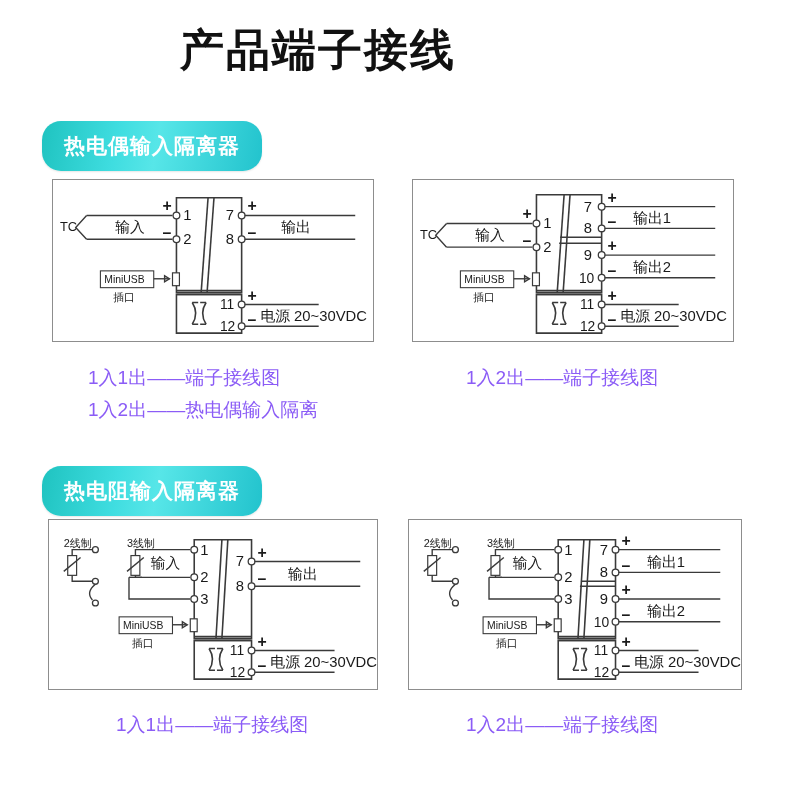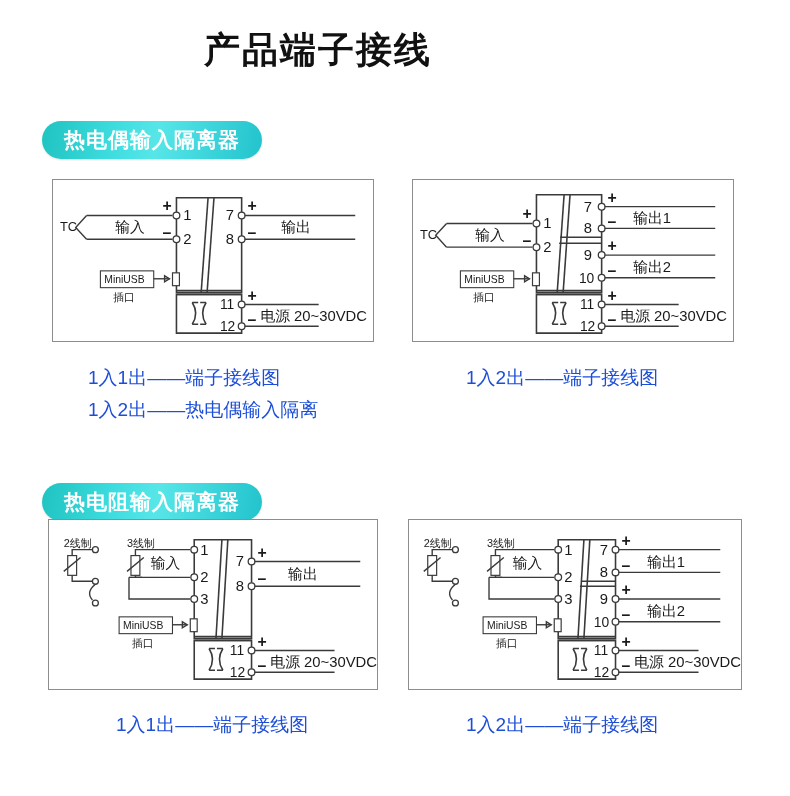--- a/index.html
+++ b/index.html
@@ -16,66 +16,66 @@
     overflow: hidden;
   }
 
   
   .page-title {
     position: absolute;
     top: 22px;
     left: 0;
     width: 636px;
     text-align: center;
-    font-size: 36px;
+    font-size: 44px;
     font-weight: bold;
     letter-spacing: 2px;
     color: #111111;
     line-height: 56px;
   }
 
   
   .section-badge {
     position: absolute;
-    height: 38px;
+    height: 50px;
     padding: 0 22px;
     border-radius: 19px;
     display: flex;
     align-items: center;
     justify-content: center;
     background: linear-gradient(100deg, #1fc3c0 0%, #3fdde0 34%, #57e6e8 52%, #22c3cd 100%);
     color: #ffffff;
     font-size: 21px;
     font-weight: bold;
     letter-spacing: 1px;
     box-shadow: 0 1px 2px rgba(0,0,0,0.10);
     white-space: nowrap;
   }
   #badge-tc  { left: 42px; top: 121px; }
-  #badge-rtd { left: 42px; top: 466px; margin-top: 17px; }
+  #badge-rtd { left: 42px; top: 466px; }
 
   
   .diagram-box {
     position: absolute;
     background: #ffffff;
     border: 1px solid #8d8d8d;
     box-sizing: border-box;
   }
   #diagram-1 { left: 52px;  top: 179px; width: 322px; height: 163px; }
   #diagram-2 { left: 412px; top: 179px; width: 322px; height: 163px; }
   #diagram-3 { left: 48px;  top: 519px; width: 330px; height: 171px; }
   #diagram-4 { left: 408px; top: 519px; width: 334px; height: 171px; }
 
   .diagram-box svg { display: block; width: 100%; height: 100%; }
 
   
   .caption {
     position: absolute;
     font-size: 19px;
-    color: #1d4ed8;
+    color: #8b5cf6;
     white-space: nowrap;
     line-height: 28px;
   }
   #caption-1a { left: 88px;  top: 364px; }
   #caption-1b { left: 88px;  top: 396px; }
   #caption-2  { left: 466px; top: 364px; }
   #caption-3  { left: 116px; top: 711px; }
   #caption-4  { left: 466px; top: 711px; }
 
   

